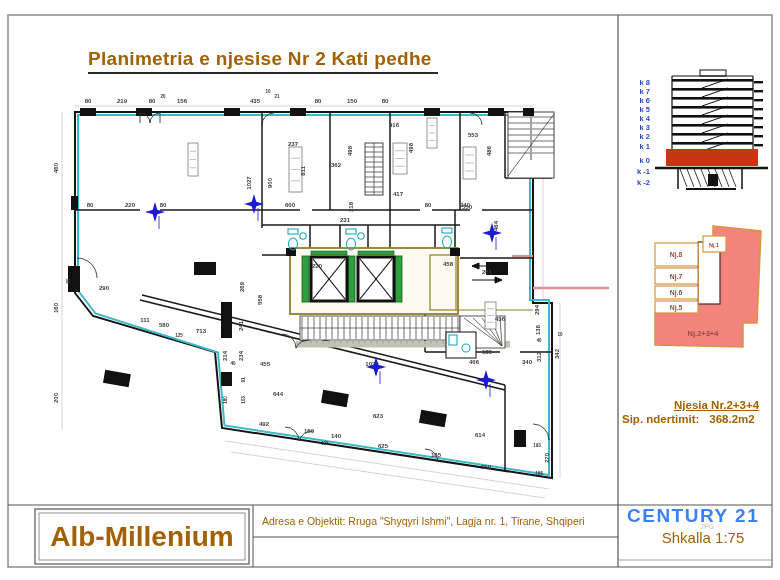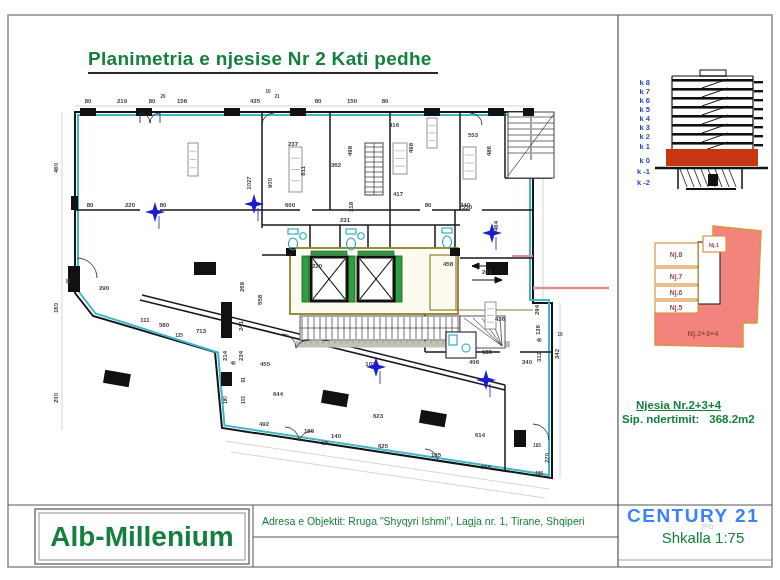--- a/index.html
+++ b/index.html
@@ -4,33 +4,33 @@
 <style>
   html,body{margin:0;padding:0;background:#fff;}
   #page{position:relative;width:780px;height:580px;background:#ffffff;overflow:hidden;
         font-family:"Liberation Sans",sans-serif;}
   #drawing{position:absolute;left:0;top:0;}
   svg text{font-family:"Liberation Sans",sans-serif;}
   .dim{font-size:6px;font-weight:600;fill:#3a3a3a;text-anchor:middle;}
   .dim.sm{font-size:4.6px;}
   .flabel{font-size:7.5px;font-weight:700;fill:#2b46c8;text-anchor:end;}
   .ulabel{font-size:6.8px;font-weight:700;fill:#9c4a42;text-anchor:middle;}
-  .overlay{position:absolute;color:#15803d;}
+  .overlay{position:absolute;color:#a16207;}
   #main-title{left:88px;top:48px;font-size:19px;font-weight:700;letter-spacing:.3px;
         border-bottom:2px solid #2a2a2a;padding:0 6px 2px 0;}
   #company{left:35px;top:509px;width:214px;height:56px;display:flex;align-items:center;justify-content:center;
         font-size:28px;font-weight:700;}
   #addr{left:262px;top:515px;width:350px;font-size:10.5px;}
   #cad{left:262px;top:546px;width:350px;font-size:10.5px;}
   #scale{left:618px;top:529px;width:170px;text-align:center;font-size:15px;}
   #wm{left:627px;top:505px;width:146px;overflow:hidden;white-space:nowrap;font-size:19px;font-weight:700;
         letter-spacing:1.5px;color:#3b82f6;}
   #wm-sub{left:700px;top:523px;font-size:7px;font-weight:700;color:#d8d4c6;}
   #unit-info{left:622px;top:399px;width:146px;font-size:11.5px;font-weight:700;}
-  #unit-info .l1{margin-left:14px;text-decoration:underline;}
+  #unit-info .l1{margin-left:52px;text-decoration:underline;}
   #unit-info .l2{display:flex;gap:10px;margin-top:2px;}
 </style>
 </head>
 <body>
 
 <div id="page">
 
 <svg id="drawing" width="780" height="580" viewBox="0 0 780 580">
 
   <g>

